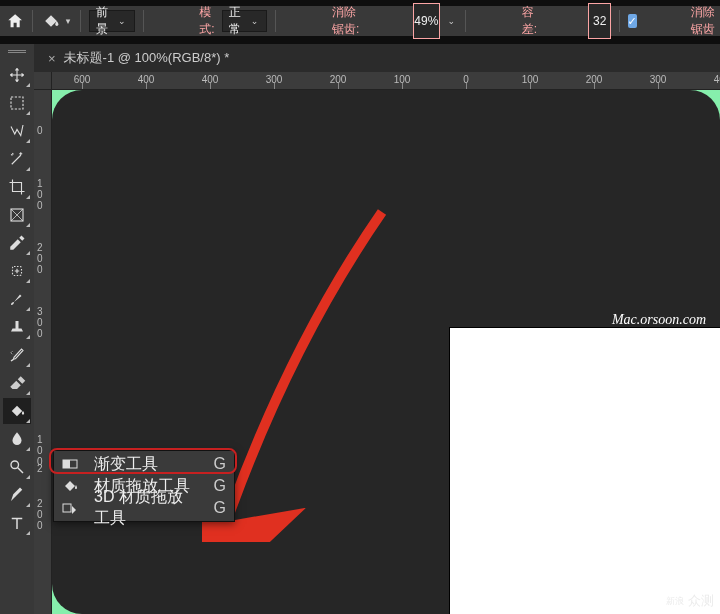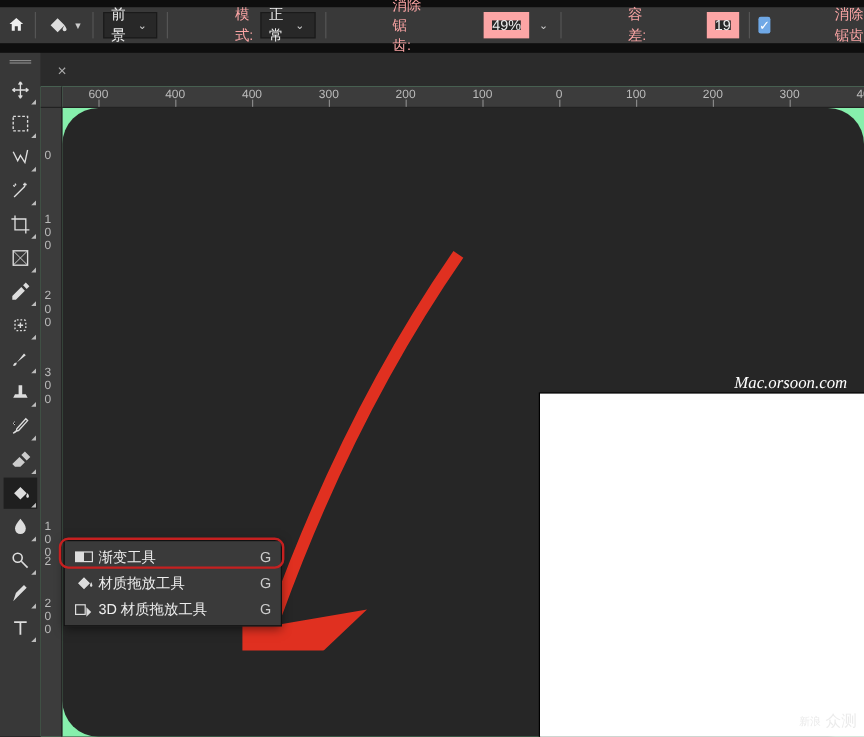--- a/index.html
+++ b/index.html
@@ -23,21 +23,21 @@
   .paint { display:flex; align-items:center; gap:3px; }
   .paint svg { width:20px; height:20px; }
   .chev { font-size:9px; color:#ccc; padding:0 2px; }
   .select {
     background:#282828; border:1px solid #1a1a1a; height:22px;
     display:flex; align-items:center; padding:0 6px; gap:8px;
     color:#eee;
   }
   .label { color:#fca5a5;margin-left:48px; }
   .numbox {
-    background:#282828; border:7px solid #fca5a5; height:22px; width:42px;
+    background:#282828; border:1px solid #fca5a5; height:36px; width:42px;
     display:flex; align-items:center; justify-content:center; color:#eee;margin-left:44px;
   }
   .chk {
     width:14px; height:14px; background:#6fa8e6; border-radius:2px;
     display:flex; align-items:center; justify-content:center; font-size:11px; color:#fff;
   }
   
   .tabbar {
     position:absolute; top:44px; left:34px; right:0; height:28px;
     background:#2b2b2b; display:flex; align-items:center; padding-left:12px;
@@ -104,22 +104,22 @@
     display:flex; align-items:center; gap:4px; opacity:.85;
   }
   .logo .small { font-size:9px; line-height:9px; }
   
   .flyout {
     position:absolute; top:450px; left:53px; width:182px;
     background:#3a3a3a; border:1px solid #111; padding:2px 0;
     box-shadow:0 2px 8px rgba(0,0,0,.5);
   }
   .flyout-row {
-    display:flex; align-items:center; height:22px; padding:0 8px; gap:4px;
-    color:#eee; font-size:12px;
+    display:flex; align-items:center; height:22px; padding:0 8px; gap:16px;
+    color:#eee; font-size:16px;
   }
   .flyout-row .sc { margin-left:auto; color:#ccc; }
   .flyout-row svg { width:16px; height:16px; flex-shrink:0; }
   .flyout-sel {
     position:absolute; top:448px; left:49px; width:188px; height:26px;
     border:2px solid #c62020; border-radius:8px; pointer-events:none;
   }
   
   .arrow {
     position:absolute; top:112px; left:150px; width:200px; height:340px;
@@ -152,28 +152,29 @@
   <div class="select" style="width:46px">
     <span>正常</span>
     <span class="chev">⌄</span>
   </div>
   <div class="sep"></div>
   <span class="label">消除锯齿:</span>
   <div class="numbox">49%</div>
   <span class="chev">⌄</span>
   <div class="sep"></div>
   <span class="label">容差:</span>
-  <div class="numbox" style="width:36px">19</div>
+  <div class="numbox" style="width:36px">32</div>
   <div class="sep"></div>
   <div class="chk">✓</div>
   <span class="label">消除锯齿</span>
 </div>
 
 <div class="tabbar">
   <span class="tab-x">×</span>
+  <span>未标题-1 @ 100%(RGB/8*) *</span>
 </div>
 
 <div class="toolbox">
   <div class="grip">
       <div></div>
       <div></div>
     </div>
   <div class="tool">
       <svg viewBox="0 0 24 24">
         <path stroke="#ddd" stroke-width="1.5" fill="none" d="M12 3v18M3 12h18M12 3l-2 3M12 3l2 3M12 21l-2-3M12 21l2-3M3 12l3-2M3 12l3 2M21 12l-3-2M21 12l-3 2"></path>

